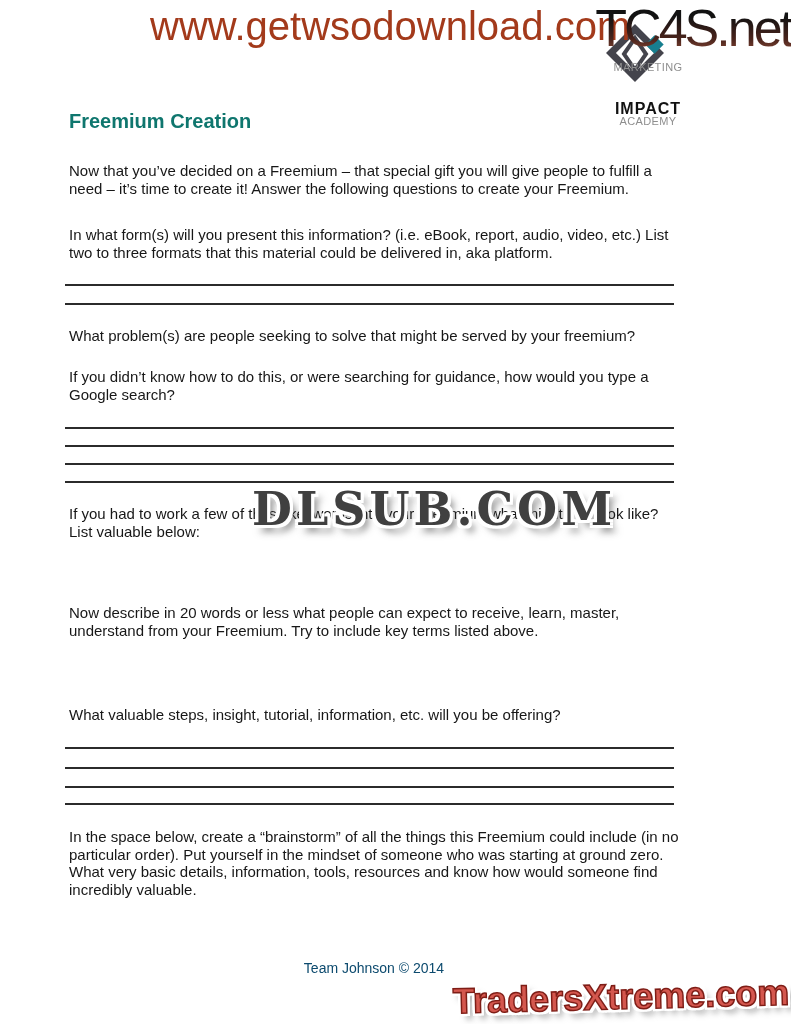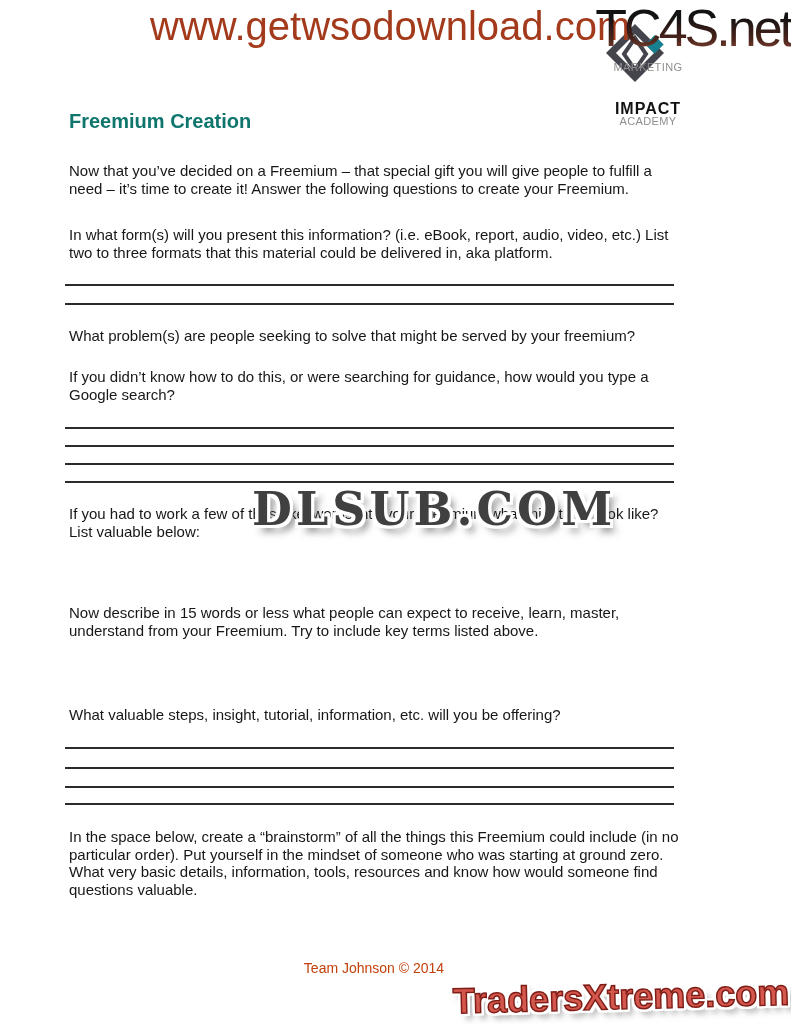--- a/index.html
+++ b/index.html
@@ -61,21 +61,21 @@
     color:#404040; white-space:nowrap;
     text-shadow:
       -3px -3px 0 #fff, 3px -3px 0 #fff, -3px 3px 0 #fff, 3px 3px 0 #fff,
       0 -3px 0 #fff, 0 3px 0 #fff, -3px 0 0 #fff, 3px 0 0 #fff,
       6px 7px 7px rgba(60,60,60,.55);
   }
 
   
   .footer-copy {
     position:absolute; left:0; top:960px; width:748px; text-align:center;
-    font-size:14px; color:#c2410c;
+    font-size:14px; color:#0c4a6e;
   }
   .traders {
     position:absolute; right:2px; top:977px; z-index:5;
     font-size:36px; font-weight:bold; line-height:40px; white-space:nowrap;
     color:#d4574e; letter-spacing:0px; transform:rotate(-1.5deg);
     -webkit-text-stroke:1.5px #7e1d16;
     text-shadow:
       -3px -3px 0 #fff, 3px -3px 0 #fff, -3px 3px 0 #fff, 3px 3px 0 #fff,
       0 -3px 0 #fff, 0 3px 0 #fff, -3px 0 0 #fff, 3px 0 0 #fff,
       5px 6px 6px rgba(80,80,80,.6);
@@ -119,27 +119,27 @@
 
   <div class="blank-line" style="top:427px"></div>
   <div class="blank-line" style="top:445px"></div>
   <div class="blank-line" style="top:463px"></div>
   <div class="blank-line" style="top:481px"></div>
 
   <p class="para p-keywords">If you had to work a few of these keywords into your Freemium what might that look like? List valuable below:</p>
 
   <div class="dlsub">DLSUB.COM</div>
 
-  <p class="para p-describe">Now describe in 15 words or less what people can expect to receive, learn, master, understand from your Freemium. Try to include key terms listed above.</p>
+  <p class="para p-describe">Now describe in 20 words or less what people can expect to receive, learn, master, understand from your Freemium. Try to include key terms listed above.</p>
 
   <p class="para p-offering">What valuable steps, insight, tutorial, information, etc. will you be offering?</p>
 
   <div class="blank-line" style="top:747px"></div>
   <div class="blank-line" style="top:767px"></div>
   <div class="blank-line" style="top:786px"></div>
   <div class="blank-line" style="top:803px"></div>
 
-  <p class="para p-brainstorm">In the space below, create a “brainstorm” of all the things this Freemium could include (in no particular order). Put yourself in the mindset of someone who was starting at ground zero. What very basic details, information, tools, resources and know how would someone find questions valuable.</p>
+  <p class="para p-brainstorm">In the space below, create a “brainstorm” of all the things this Freemium could include (in no particular order). Put yourself in the mindset of someone who was starting at ground zero. What very basic details, information, tools, resources and know how would someone find incredibly valuable.</p>
 
   <div class="footer-copy">Team Johnson © 2014</div>
   <div class="traders">TradersXtreme.com</div>
 
 </div>
 
 </body></html>

